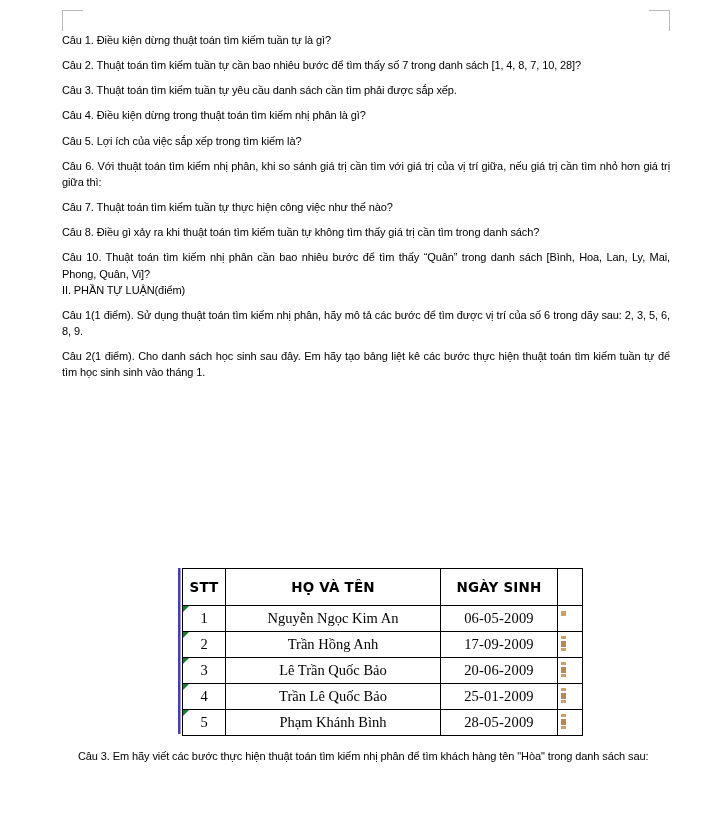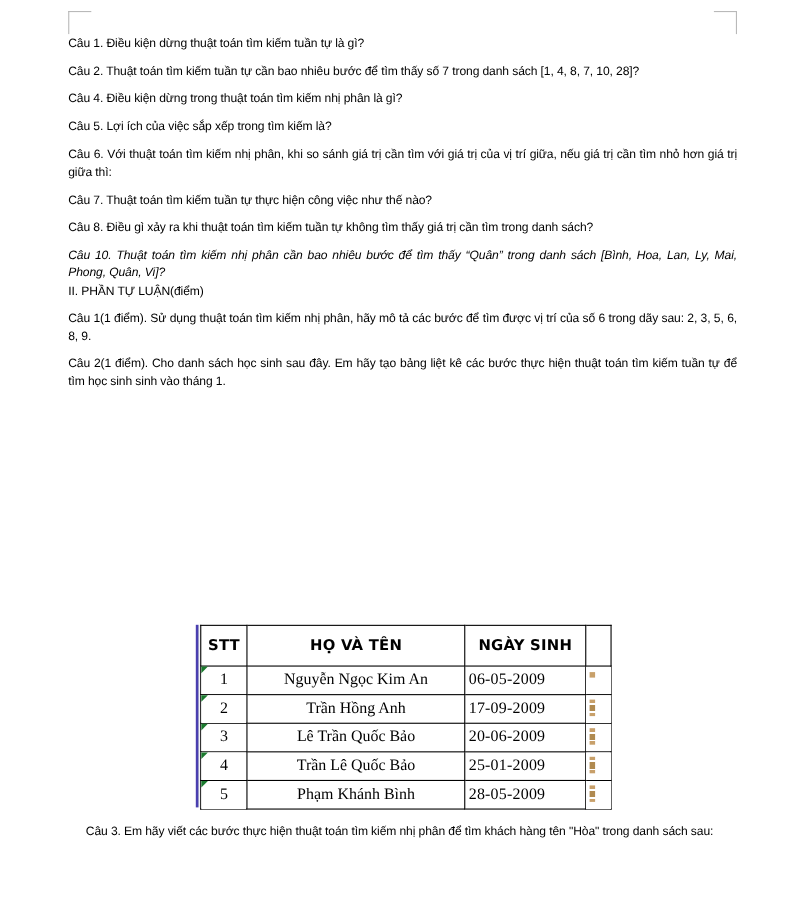--- a/index.html
+++ b/index.html
@@ -51,33 +51,33 @@
     margin: 0 0 9px 0;
     text-align: justify;
     text-justify: inter-word;
     letter-spacing: -0.1px;
   }
   .para.nojust {
     text-align: left;
   }
   .para.tight {
     margin-bottom: 0;
-    font-style: italic;
   }
   .para.heading {
     margin-bottom: 9px;
   }
 
   
   .table-wrap {
     position: absolute;
     left: 178px;
     top: 568px;
     width: 378px;
     height: 166px;
+    padding-left: 27px;
   }
   
   .sheet-left-edge {
     position: absolute;
     left: 0px;
     top: 0px;
     width: 2px;
     height: 166px;
     background: #4a3fb0;
   }
@@ -132,20 +132,21 @@
     text-align: center;
     font-family: "Liberation Serif", serif;
     font-size: 14px;
     position: relative;
   }
   td.name {
     text-align: center;
     padding-left: 5px;
   }
   td.dob {
+    text-align: center;
     letter-spacing: 0.2px;
   }
   td.extra {
     padding: 0;
     overflow: hidden;
     position: relative;
   }
   
   .sliver {
     position: absolute;
@@ -183,20 +184,21 @@
 
 <div class="corner-mark tl"></div>
 <div class="corner-mark tr"></div>
 
 <div class="doc">
 
   <p class="para nojust">Câu 1. Điều kiện dừng thuật toán tìm kiếm tuần tự là gì?</p>
 
   <p class="para">Câu 2. Thuật toán tìm kiếm tuần tự cần bao nhiêu bước để tìm thấy số 7 trong danh sách [1, 4, 8, 7, 10, 28]?</p>
 
+  <p class="para">Câu 3. Thuật toán tìm kiếm tuần tự yêu cầu danh sách cần tìm phải được sắp xếp.</p>
 
   <p class="para nojust">Câu 4. Điều kiện dừng trong thuật toán tìm kiếm nhị phân là gì?</p>
 
   <p class="para nojust">Câu 5. Lợi ích của việc sắp xếp trong tìm kiếm là?</p>
 
   <p class="para">Câu 6. Với thuật toán tìm kiếm nhị phân, khi so sánh giá trị cần tìm với giá trị của vị trí giữa, nếu giá trị cần tìm nhỏ hơn giá trị giữa thì:</p>
 
   <p class="para nojust">Câu 7. Thuật toán tìm kiếm tuần tự thực hiện công việc như thế nào?</p>
 
   <p class="para">Câu 8. Điều gì xảy ra khi thuật toán tìm kiếm tuần tự không tìm thấy giá trị cần tìm trong danh sách?</p>

